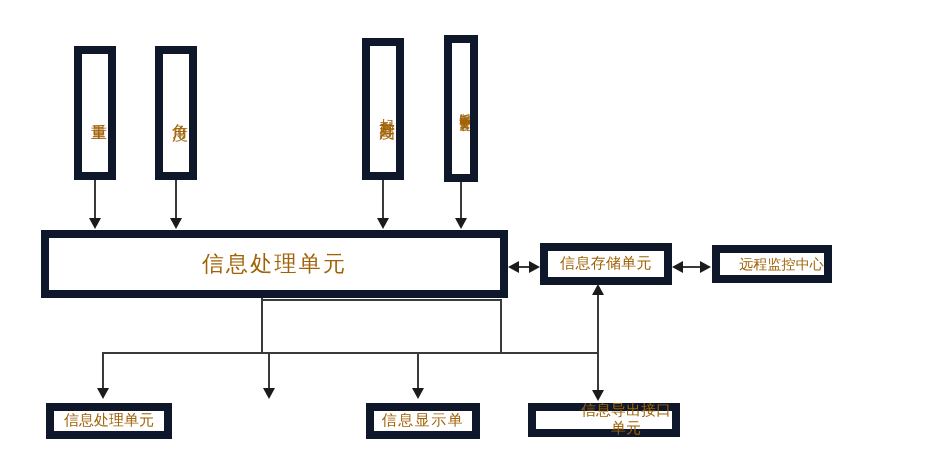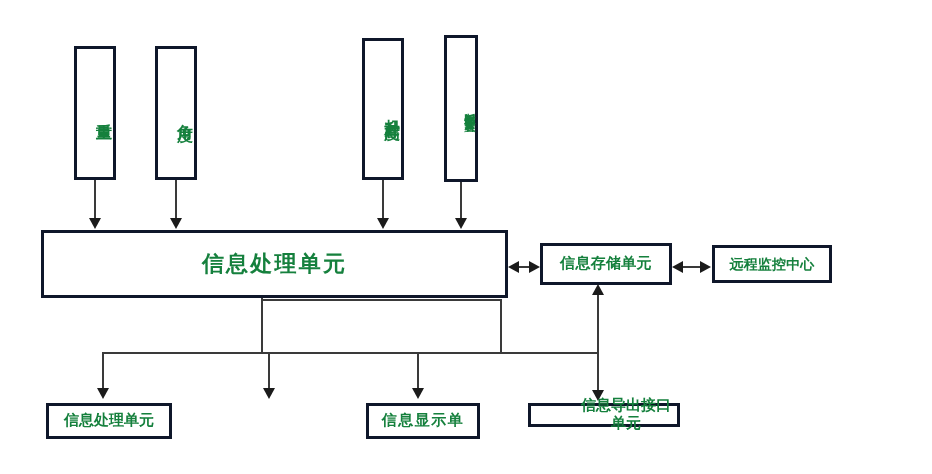--- a/index.html
+++ b/index.html
@@ -16,26 +16,26 @@
     height: 474px;
     background: #ffffff;
     overflow: hidden;
   }
 
   
   .node {
     position: absolute;
     box-sizing: border-box;
     background: #ffffff;
-    border: 3px solid #0f172a;
+    border: 8px solid #0f172a;
     display: flex;
     align-items: center;
     justify-content: center;
-    color: #15803d;
-    font-weight: bold;
+    color: #a16207;
+    font-weight: normal;
     text-align: center;
     line-height: 1.18;
   }
 
   
   .node.vert {
     writing-mode: vertical-rl;
     text-orientation: upright;
     letter-spacing: 0.10em;
     padding: 6px 0;
@@ -57,27 +57,27 @@
   .s-main {
     left: 41px; top: 230px; width: 467px; height: 68px;
     font-size: 22px; letter-spacing: 0.10em;
   }
   .s-trans {
     left: 540px; top: 243px; width: 132px; height: 42px;
     font-size: 15px; letter-spacing: 0.02em;
   }
   .s-center {
     left: 712px; top: 245px; width: 120px; height: 38px;
-    font-size: 14px; letter-spacing: 0.01em;
+    font-size: 14px; letter-spacing: 0.01em; justify-content: flex-end;
   }
 
   .s-ctrl    { left: 46px;  top: 403px; width: 126px; height: 36px; font-size: 15px; }
   .s-store   { left: 212px; top: 403px; width: 124px; height: 36px; font-size: 15px; }
   .s-display { left: 366px; top: 403px; width: 114px; height: 36px; font-size: 15px; letter-spacing: 0.10em; }
-  .s-export  { left: 528px; top: 403px; width: 152px; height: 24px; font-size: 15px; padding-left: 44px; }
+  .s-export  { left: 528px; top: 403px; width: 152px; height: 34px; font-size: 15px; padding-left: 44px; }
 
   
   .conn {
     position: absolute;
     background: #3a3a3a;
   }
   .vline { width: 2px; }
   .hline { height: 2px; }
 
   .arrowhead {

